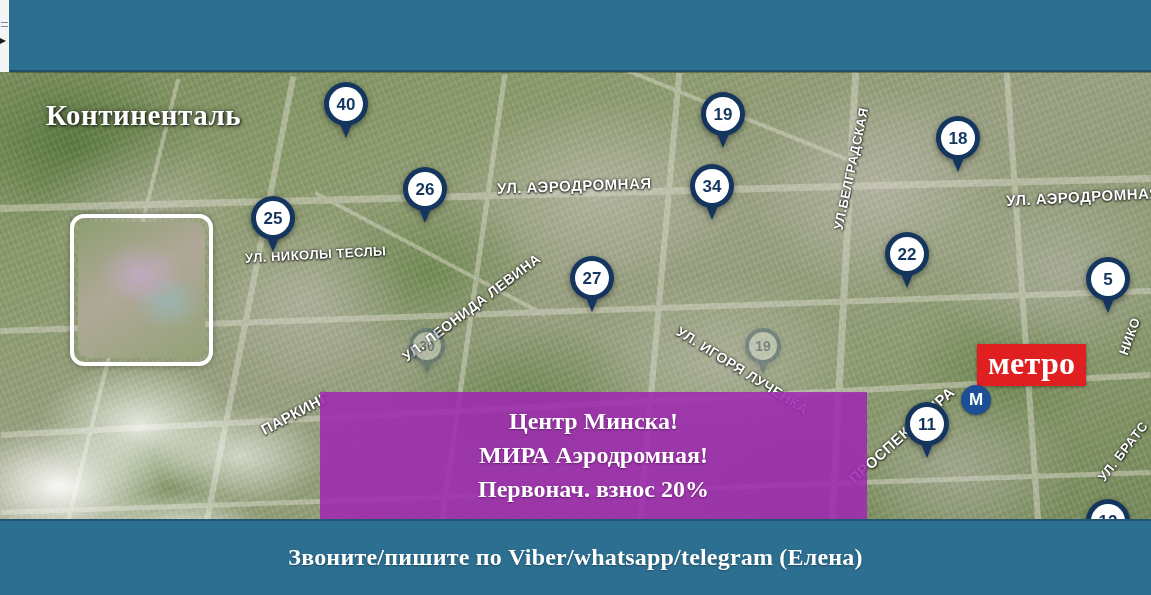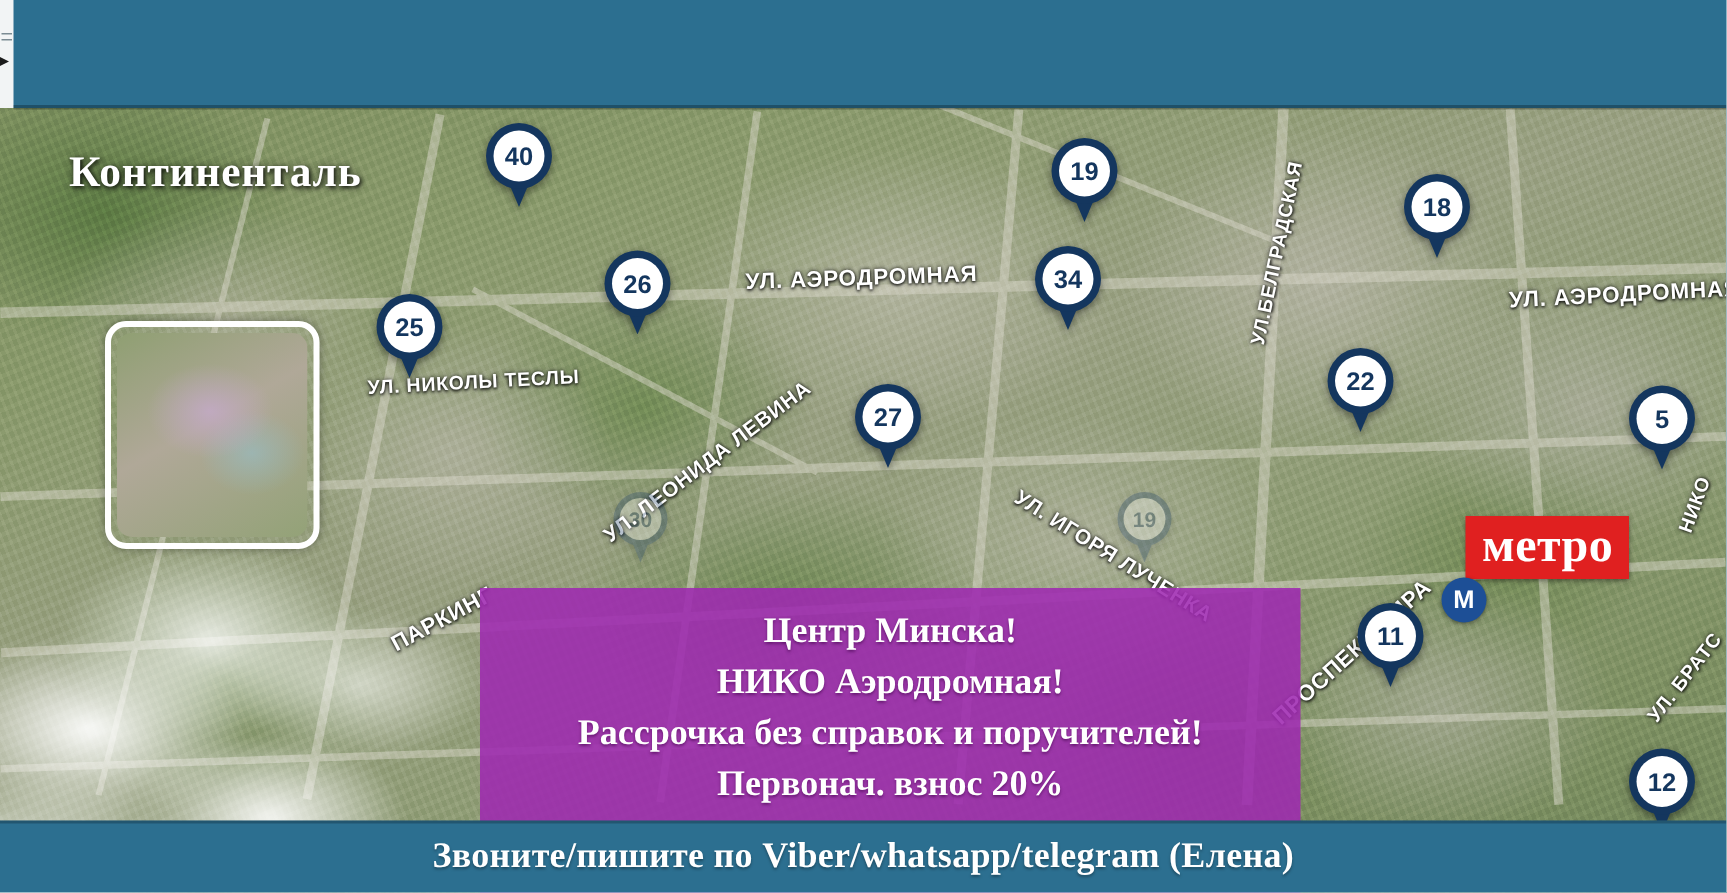--- a/index.html
+++ b/index.html
@@ -252,21 +252,21 @@
     line-height: 1.42;
     text-align: left;
     white-space: nowrap;
     text-shadow: 0 1px 2px rgba(60,0,70,0.55);
   }
 
   
   .bottom-banner {
     position: absolute;
     left: 0; bottom: 0;
-    width: 1151px; height: 48px;
+    width: 1151px; height: 76px;
     background: #2c6f90;
     z-index: 40;
     display: flex;
     align-items: center;
     justify-content: center;
   }
   .bottom-banner-text {
     color: #ffffff;
     font-family: "Liberation Serif", serif;
     font-weight: bold;
@@ -408,22 +408,21 @@
       <div class="pin-tail"></div>
       <div class="pin-body"></div>
       <div class="pin-disc">19</div>
     </div>
 
     <div class="metro-box">метро</div>
     <div class="metro-circle">М</div>
 
     <div class="promo">
       <div class="promo-line">Центр Минска!</div>
-      <div class="promo-line">НИКО Аэродромная!</div>
-      <div class="promo-line">Рассрочка без справок и поручителей!</div>
+      <div class="promo-line">МИРА Аэродромная!</div>
       <div class="promo-line">Первонач. взнос 20%</div>
     </div>
   </div>
 
   <div class="top-banner"></div>
   <div class="top-banner-shadow"></div>
   <div class="top-banner-leftstrip">
     <div class="tick t1"></div>
     <div class="tick t2"></div>
     <div class="caret"></div>

